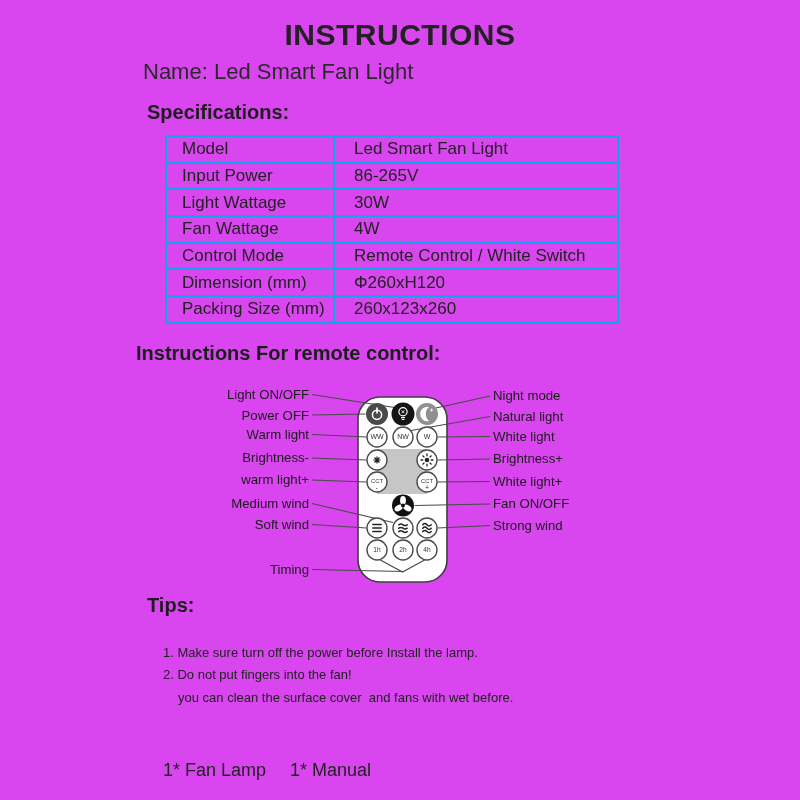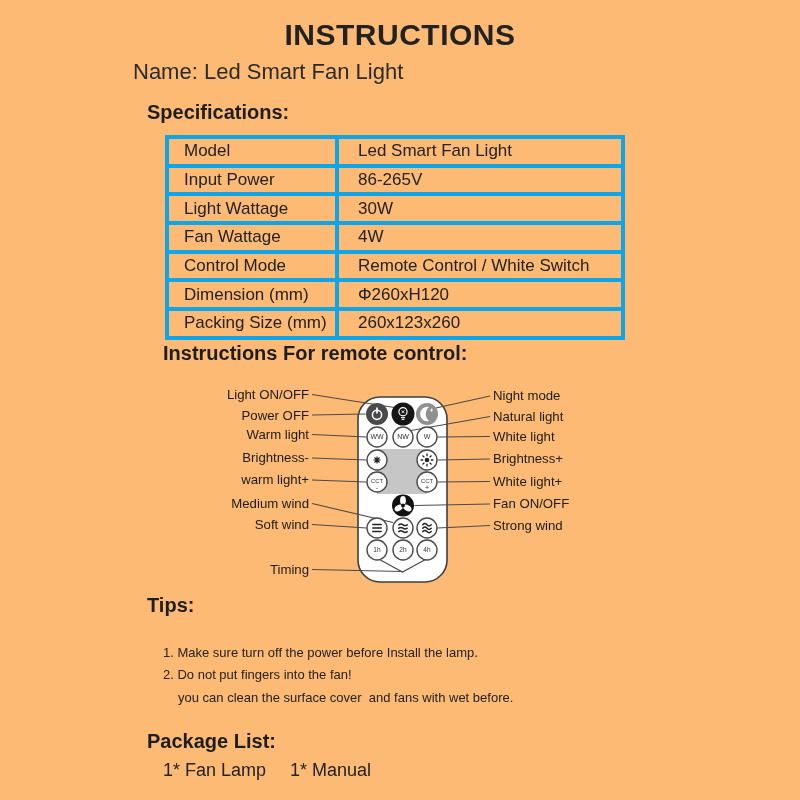--- a/index.html
+++ b/index.html
@@ -1,33 +1,33 @@
 <!DOCTYPE html>
 <html><head>
 <meta charset="utf-8">
 <style>
   html,body { margin:0; padding:0; background:#ffffff; }
   .page {
-    position:relative; width:800px; height:800px; background:#fdba74;
+    position:relative; width:800px; height:800px; background:#d946ef;
     font-family:"Liberation Sans", sans-serif; color:#1b1b1b; overflow:hidden;
   }
   .title {
     position:absolute; top:18px; left:0; width:100%; text-align:center;
     font-size:30px; font-weight:700; letter-spacing:0.5px; color:#222;
   }
-  .name-line { position:absolute; left:133px; top:59px; font-size:22px; color:#2a2a2a; }
+  .name-line { position:absolute; left:143px; top:59px; font-size:22px; color:#2a2a2a; }
   .section-heading { position:absolute; font-size:20px; font-weight:700; color:#1d1d1d; }
   #spec-heading    { left:147px; top:101px; }
-  #remote-heading  { left:163px; top:342px;text-align:center; }
+  #remote-heading  { left:136px; top:342px;text-align:center; }
   #tips-heading    { left:147px; top:594px; }
   #package-heading { left:147px; top:730px; }
 
   table.spec { position:absolute; left:165px; top:135px; border-collapse:collapse; }
   table.spec td {
-    border:4px solid #0ea5e9; font-size:17px; height:22.7px;
+    border:2px solid #0ea5e9; font-size:17px; height:22.7px;
     vertical-align:middle; color:#222; white-space:nowrap;
   }
   table.spec td.c1 { width:150px; padding-left:15px; }
   table.spec td.c2 { width:262px; padding-left:19px; }
 
   svg.remote { position:absolute; left:150px; top:383px; }
   svg.remote text { font-family:"Liberation Sans", sans-serif; }
   .lbl { font-size:13.2px; fill:#1b1b1b; }
   .btn-sm { font-size:7px; fill:#333; }
   .btn-cct { font-size:5.8px; fill:#333; }
@@ -213,19 +213,18 @@
     <text class="lbl" x="493" y="529.5">Strong wind</text>
   </svg>
 
   <div class="section-heading" id="tips-heading">Tips:</div>
   <div class="tips">
     <div>1. Make sure turn off the power before Install the lamp.</div>
     <div>2. Do not put fingers into the fan!</div>
     <div class="cont">you can clean the surface cover  and fans with wet before.</div>
   </div>
 
-  <div class="section-heading" id="package-heading">Package List:</div>
   <div class="package">
     <span>1* Fan Lamp</span>
     <span>1* Manual</span>
   </div>
 
 </div>
 
 </body></html>

